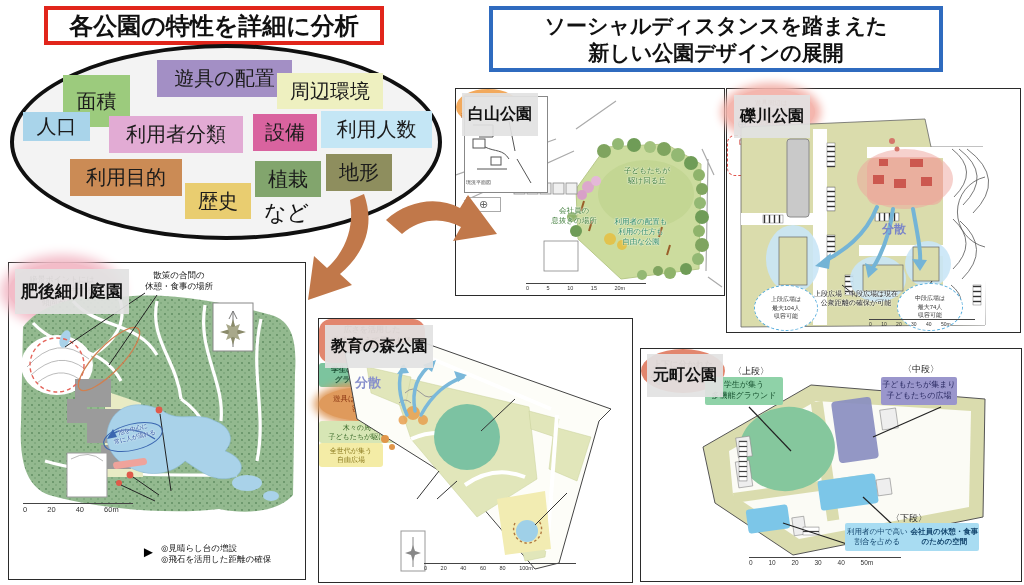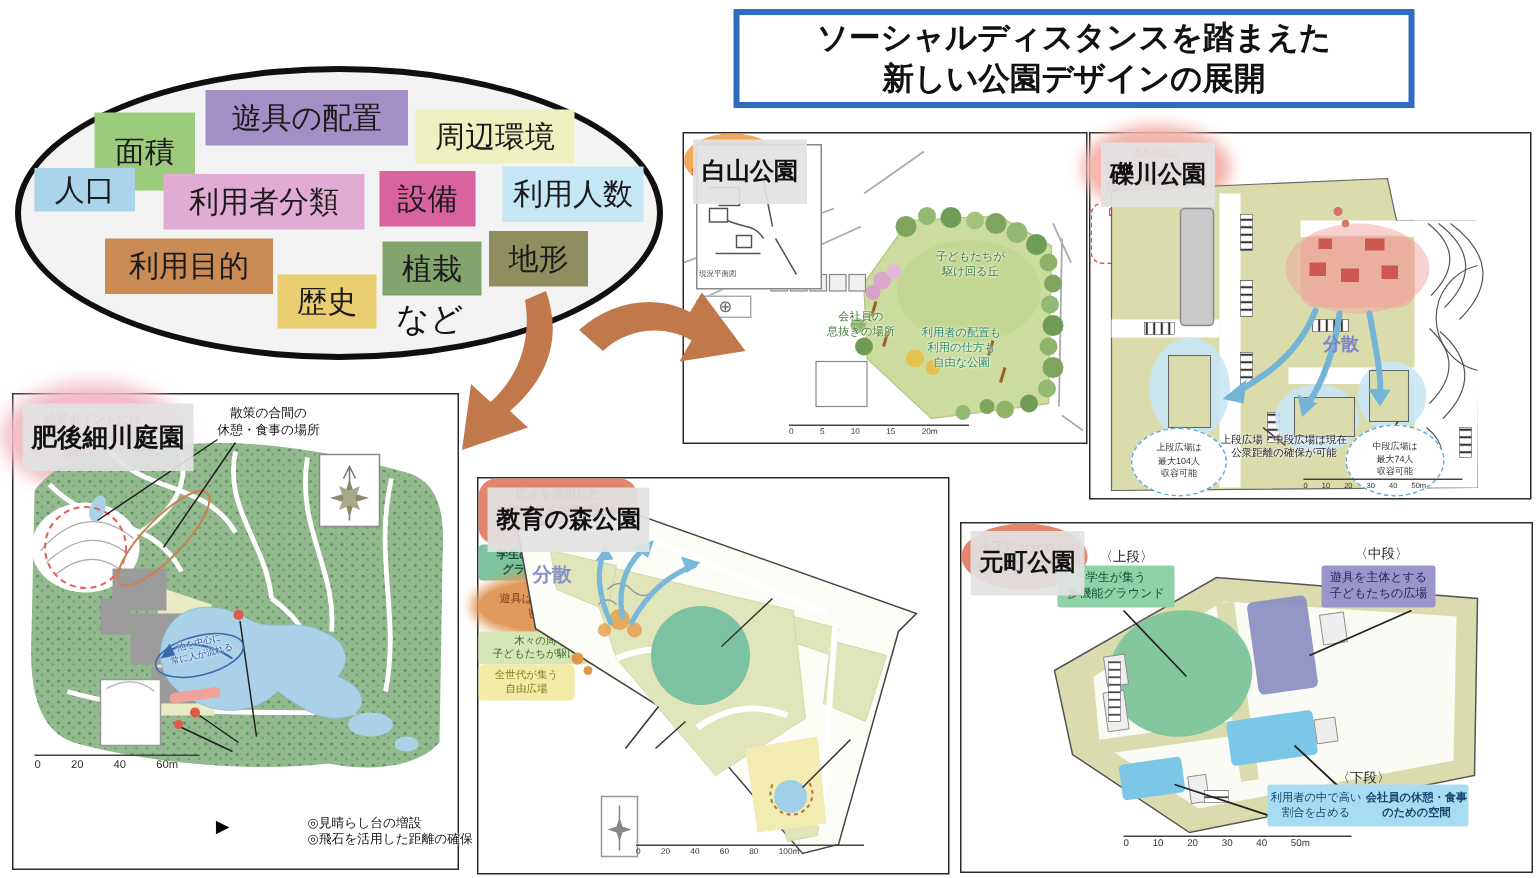--- a/index.html
+++ b/index.html
@@ -11,21 +11,21 @@
   
   #ellipse{position:absolute;left:10px;top:44px;width:424px;height:188px;border:4px solid #101010;
            border-radius:50%;background:#f3f3f3;}
   .tag{position:absolute;display:flex;align-items:center;justify-content:center;font-size:20px;color:#1b1b1b;}
   #tg0{left:49px;top:27px;width:67px;height:52px}
   #tg1{left:123px;top:12px;width:135px;height:37px}
   #tg2{left:263px;top:25px;width:106px;height:36px}
   #tg3{left:9px;top:64px;width:67px;height:29px}
   #tg4{left:95px;top:68px;width:134px;height:37px}
   #tg5{left:239px;top:66px;width:64px;height:37px}
-  #tg6{left:321px;top:63px;width:94px;height:37px}
+  #tg6{left:307px;top:63px;width:111px;height:37px}
   #tg7{left:56px;top:111px;width:112px;height:37px}
   #tg8{left:171px;top:135px;width:66px;height:36px}
   #tg9{left:241px;top:113px;width:66px;height:36px}
   #tg10{left:312px;top:106px;width:66px;height:37px}
   #tg-etc{position:absolute;left:250px;top:150px;font-size:22px;color:#111;}
   #arrows{position:absolute;left:300px;top:192px;width:200px;height:115px;z-index:6;}
   
   .panel{position:absolute;background:#fff;border:1.5px solid #2b2b2b;}
   #p-hk{left:455px;top:88px;width:268px;height:206px;}
   #p-rk{left:726px;top:88px;width:293px;height:243px;}
@@ -66,21 +66,21 @@
   #rk-note{left:67px;top:200px;width:124px;font-size:7px;color:#222;}
   #rk-scale{left:142px;top:230px;width:106px;font-size:5px;word-spacing:8px;}
   
   #hg-rest{left:114px;top:7px;width:112px;font-size:8.5px;color:#111;}
   #hg-flow{left:94px;top:163px;width:62px;font-size:6px;color:#2a4fa0;transform:rotate(-14deg);}
   #hg-cloud{left:135px;top:222px;width:106px;height:56px;background:#f3bcc8;border-radius:50%;
             box-shadow:0 0 12px 8px #f3bcc8;display:flex;align-items:center;justify-content:center;
             font-size:8px;color:#4a2a2a;white-space:pre-line;text-align:center;line-height:1.4;z-index:3;}
   #hg-scale{left:14px;top:240px;width:110px;font-size:7.5px;word-spacing:18px;}
   #hg-arrow{position:absolute;left:132px;top:281px;font-size:15px;color:#000;z-index:3;line-height:1;}
-  #hg-bullets{left:152px;top:280px;width:145px;font-size:8.5px;color:#111;text-align:left;margin-left:44px;}
+  #hg-bullets{left:152px;top:280px;width:145px;font-size:8.5px;color:#111;text-align:left;}
   
   #ky-multi{left:130px;top:4px;width:106px;height:44px;background:#e2866e;border-radius:12px;
             display:flex;align-items:center;justify-content:center;font-size:8px;font-weight:bold;color:#7a1f10;
             white-space:pre-line;text-align:center;line-height:1.4;z-index:3;}
   #ky-ground{left:170px;top:52px;width:70px;height:24px;background:#7cc49e;border-radius:3px;
              display:flex;align-items:center;justify-content:center;font-size:7.5px;font-weight:600;color:#1c4f35;
              white-space:pre-line;text-align:center;line-height:1.35;z-index:3;}
   #ky-disp{position:absolute;left:36px;top:55px;font-size:13px;font-weight:bold;color:#8890cc;z-index:3;}
   #ky-crowd{left:5px;top:136px;width:96px;height:34px;background:#df9a5c;border-radius:50%;
             box-shadow:0 0 8px 5px #df9a5c;display:flex;align-items:center;justify-content:center;
@@ -105,26 +105,27 @@
   #mo-four{left:10px;top:182px;width:84px;height:44px;background:#e2866e;border-radius:50%;
            display:flex;align-items:center;justify-content:center;font-size:8.5px;font-weight:bold;color:#7a1f10;
            white-space:pre-line;text-align:center;line-height:1.4;z-index:3;}
   #mo-scale{left:108px;top:208px;width:152px;font-size:6.5px;word-spacing:14px;}
 </style>
 </head>
 <body>
 
 <div id="cv">
 
+  <div class="tbox" id="t-red">各公園の特性を詳細に分析</div>
   <div class="tbox" id="t-blue">ソーシャルディスタンスを踏まえた
 新しい公園デザインの展開</div>
 
   <div id="ellipse">
     <span class="tag" id="tg0" style="background: rgb(156, 203, 125);">面積</span>
-    <span class="tag" id="tg1" style="background: rgb(163, 143, 197);">遊具の配置</span>
+    <span class="tag" id="tg1" style="background: rgb(163, 143, 197); margin-left: 20px;">遊具の配置</span>
     <span class="tag" id="tg2" style="background: rgb(238, 240, 192);">周辺環境</span>
     <span class="tag" id="tg3" style="background: rgb(169, 212, 234);">人口</span>
     <span class="tag" id="tg4" style="background: rgb(226, 171, 212);">利用者分類</span>
     <span class="tag" id="tg5" style="background: rgb(217, 99, 159); font-family: Liberation Mono, monospace;">設備</span>
     <span class="tag" id="tg6" style="background: rgb(196, 230, 245);">利用人数</span>
     <span class="tag" id="tg7" style="background: rgb(203, 139, 85);">利用目的</span>
     <span class="tag" id="tg8" style="background: rgb(233, 205, 112);">歴史</span>
     <span class="tag" id="tg9" style="background: rgb(130, 165, 109);">植栽</span>
     <span class="tag" id="tg10" style="background: rgb(142, 142, 94);">地形</span>
     <span id="tg-etc">など</span>
@@ -454,21 +455,21 @@
         <path d="M252,176 L222,148"></path>
           <path d="M215,198 L142,174"></path>
       </g>
     </svg>
     <div class="plabel" style="left:6px;top:5px;">元町公園</div>
     <div class="compass" id="mo-compass">⊕</div>
     <div class="mo-lab" id="mo-lab-u">〈上段〉</div>
     <div class="mo-box" id="mo-up">学生が集う
 多機能グラウンド</div>
     <div class="mo-lab" id="mo-lab-m">〈中段〉</div>
-    <div class="mo-box" id="mo-mid">遊具を主体とする
+    <div class="mo-box" id="mo-mid">子どもたちが集まり
 子どもたちの広場</div>
     <div class="mo-lab" id="mo-lab-l">〈下段〉</div>
     <div class="mo-box" id="mo-low">
       <span>利用者の中で高い割合を占める</span>
       <b>会社員の休憩・食事のための空間</b>
     </div>
     <div id="mo-four">上下に分かれた
 4つの空間の活用</div>
     <div class="scale" id="mo-scale">0 10 20 30 40 50m</div>
   </div>

